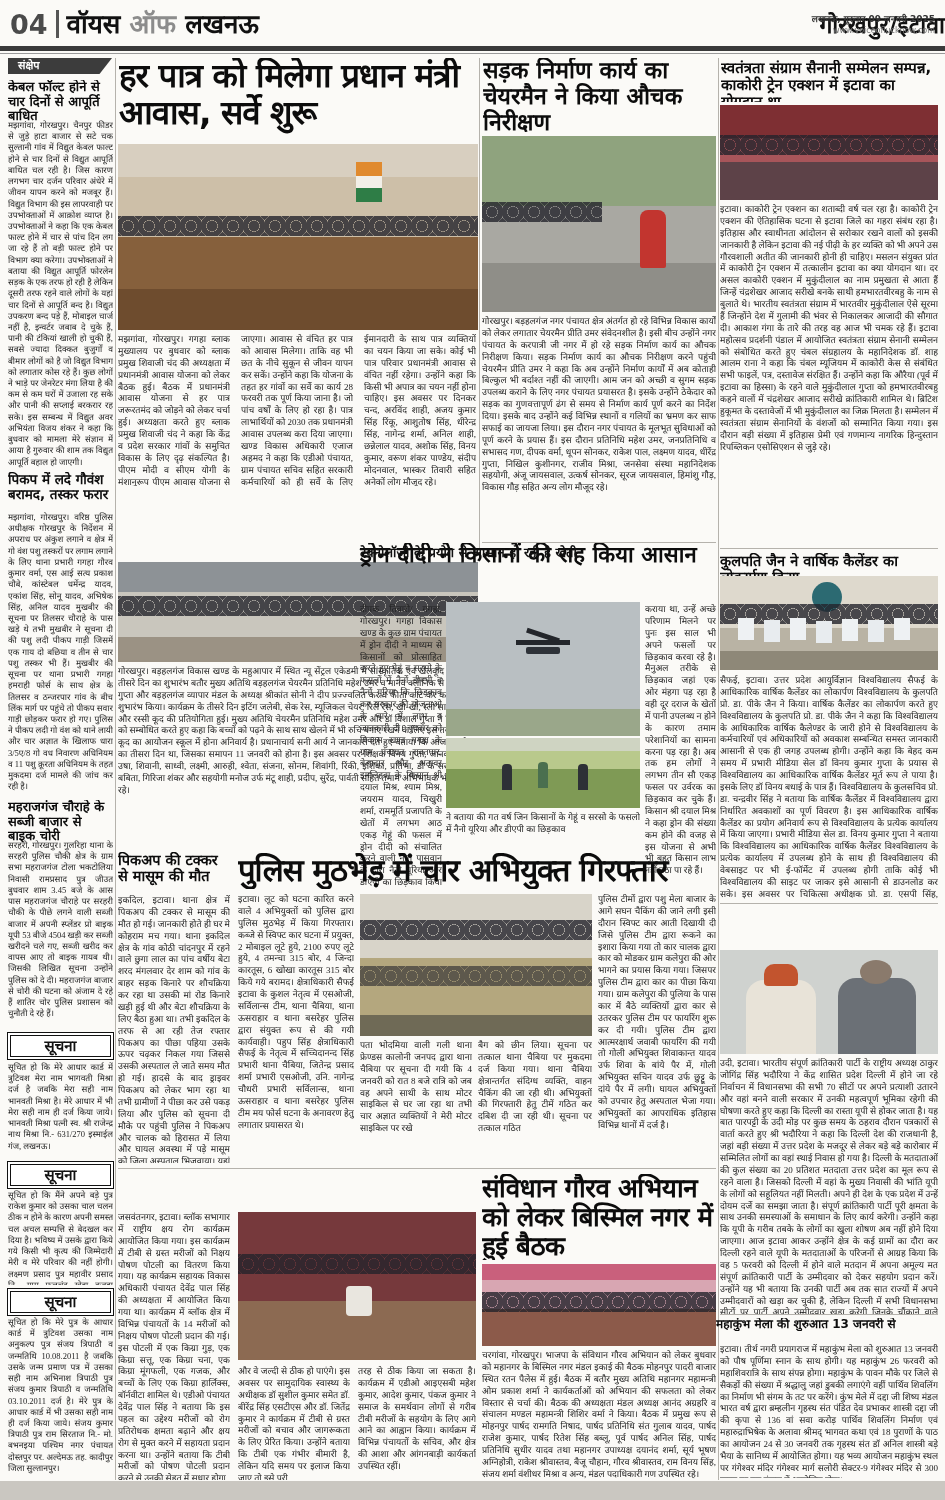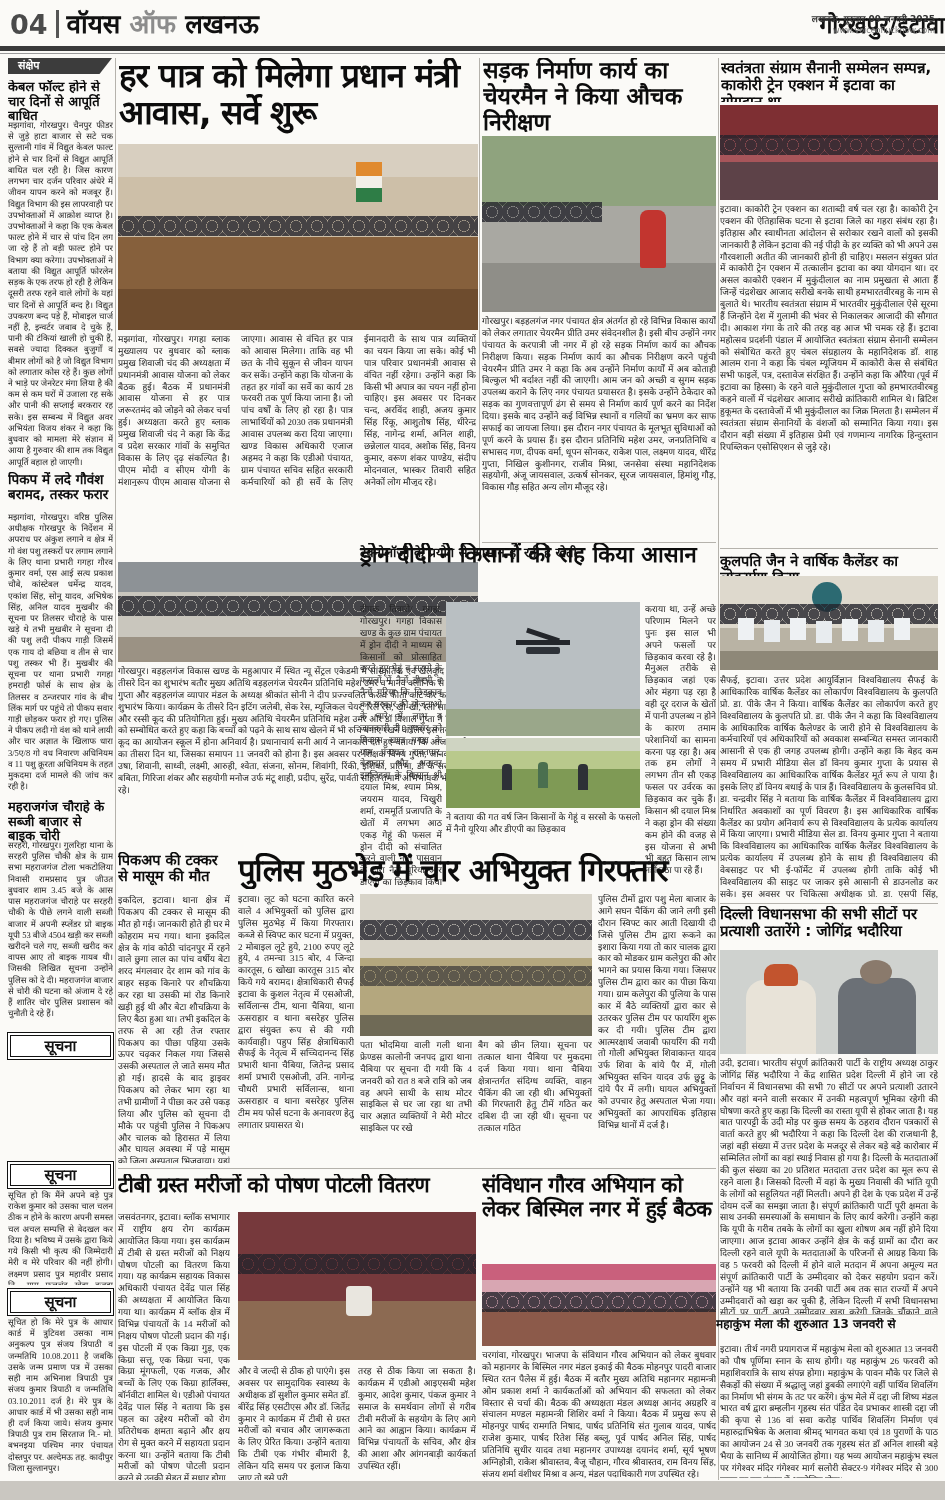--- a/index.html
+++ b/index.html
@@ -87,20 +87,21 @@
   <div class="abs hl" style="left:8px;top:80px;width:105px;font-size:13px;">केबल फॉल्ट होने से चार दिनों से आपूर्ति बाधित</div>
   <div class="abs txt sm" style="left:8px;top:120px;width:105px;height:348px;">मझगांवा, गोरखपुर। चैनपुर फीडर से जुड़े हाटा बाजार से सटे चक सुल्तानी गांव में विद्युत केबल फाल्ट होने से चार दिनों से विद्युत आपूर्ति बाधित चल रही है। जिस कारण लगभग चार दर्जन परिवार अंधेरे में जीवन यापन करने को मजबूर हैं। विद्युत विभाग की इस लापरवाही पर उपभोक्ताओं में आक्रोश व्याप्त है। उपभोक्ताओं ने कहा कि एक केबल फाल्ट होने में चार से पांच दिन लग जा रहे हैं तो बड़ी फाल्ट होने पर विभाग क्या करेगा। उपभोक्ताओं ने बताया की विद्युत आपूर्ति फोरलेन सड़क के एक तरफ हो रही है लेकिन दूसरी तरफ रहने वाले लोगों के यहां चार दिनों से आपूर्ति बन्द है। विद्युत उपकरण बन्द पड़े हैं, मोबाइल चार्ज नहीं है, इन्वर्टर जबाब दे चुके हैं, पानी की टंकियां खाली हो चुकी हैं, सबसे ज्यादा दिक्कत बुजुर्गों व बीमार लोगों को है जो विद्युत विभाग को लगातार कोस रहे हैं। कुछ लोगों ने भाड़े पर जेनरेटर मंगा लिया है की कम से कम घरों में उजाला रह सके और पानी की सप्लाई बरकरार रह सके। इस सम्बन्ध में विद्युत अवर अभियंता विजय शंकर ने कहा कि बुधवार को मामला मेरे संज्ञान में आया है गुरुवार की शाम तक विद्युत आपूर्ति बहाल हो जाएगी।</div>
 
   <div class="abs hl" style="left:8px;top:472px;width:105px;font-size:13.5px;">पिकप में लदे गौवंश बरामद, तस्कर फरार</div>
   <div class="abs txt sm" style="left:8px;top:512px;width:105px;height:283px;">मझगांवा, गोरखपुर। वरिष्ठ पुलिस अधीक्षक गोरखपुर के निर्देशन में अपराध पर अंकुश लगाने व क्षेत्र में गो वंश पशु तस्करों पर लगाम लगाने के लिए थाना प्रभारी गगहा गौरव कुमार वर्मा, एस आई सत्य प्रकाश चौबे, कांस्टेबल धर्मेन्द्र यादव, एकांश सिंह, सोनू यादव, अभिषेक सिंह, अनिल यादव मुखबीर की सूचना पर तिलसर चौराहे के पास खड़े थे तभी मुखबीर ने सूचना दी की पशु लदी पीकप गाड़ी जिसमें एक गाय दो बछिया व तीन से चार पशु तस्कर भी हैं। मुखबीर की सूचना पर थाना प्रभारी गगहा हमराही फोर्स के साथ क्षेत्र के तिलसर व ठन्जरपार गांव के बीच लिंक मार्ग पर पहुंचे तो पीकप सवार गाड़ी छोड़कर फरार हो गए। पुलिस ने पीकप लदी गो वंश को थाने लायी और चार अज्ञात के खिलाफ धारा 3/5ए/8 गो वध निवारण अधिनियम व 11 पशु क्रूरता अधिनियम के तहत मुकदमा दर्ज मामले की जांच कर रही है।</div>
 
   <div class="abs hl" style="left:8px;top:800px;width:105px;font-size:13px;">महराजगंज चौराहे के सब्जी बाजार से बाइक चोरी</div>
   <div class="abs txt sm" style="left:8px;top:840px;width:105px;height:185px;">सरहरी, गोरखपुर। गुलरिहा थाना के सरहरी पुलिस चौकी क्षेत्र के ग्राम सभा महराजगंज टोला भकटोलिया निवासी रामप्रसाद पुत्र जीउत बुधवार शाम 3.45 बजे के आस पास महराजगंज चौराहे पर सरहरी चौकी के पीछे लगने वाली सब्जी बाजार में अपनी स्प्लेंडर प्रो बाइक यूपी 53 बीजे 4504 खड़ी कर सब्जी खरीदने चले गए, सब्जी खरीद कर वापस आए तो बाइक गायब थी। जिसकी लिखित सूचना उन्होंने पुलिस को दे दी। महराजगंज बाजार से चोरी की घटना को अंजाम दे रहे हैं शातिर चोर पुलिस प्रशासन को चुनौती दे रहे हैं।</div>
 
   <div class="abs noticebox" style="left:10px;top:1035px;width:99px;">सूचना</div>
+  <div class="abs txt sm" style="left:8px;top:1062px;width:105px;height:96px;">सूचित हो कि मेरे आधार कार्ड में त्रुटिवश मेरा नाम भागवती मिश्रा दर्ज है जबकि मेरा सही नाम भानवती मिश्रा है। मेरे आधार में भी मेरा सही नाम ही दर्ज किया जाये। भानवती मिश्रा पत्नी स्व. श्री राजेन्द्र नाथ मिश्रा नि.- 631/270 इस्माईल गंज, लखनऊ।</div>
 
   <div class="abs noticebox" style="left:10px;top:1164px;width:99px;">सूचना</div>
   <div class="abs txt sm" style="left:8px;top:1190px;width:105px;height:95px;">सूचित हो कि मैंने अपने बड़े पुत्र राकेश कुमार को उसका चाल चलन ठीक न होने के कारण अपनी समस्त चल अचल सम्पत्ति से बेदखल कर दिया है। भविष्य में उसके द्वारा किये गये किसी भी कृत्य की जिम्मेदारी मेरी व मेरे परिवार की नहीं होगी। लक्ष्मण प्रसाद पुत्र महावीर प्रसाद नि.- ग्राम फूलचंद खेड़ा बजहा माधोपुर परगना व तहसील मलिहाबाद जनपद लखनऊ।</div>
 
   <div class="abs noticebox" style="left:10px;top:1291px;width:99px;">सूचना</div>
   <div class="abs txt sm" style="left:8px;top:1317px;width:105px;height:162px;">सूचित हो कि मेरे पुत्र के आधार कार्ड में त्रुटिवश उसका नाम अनुकल्प पुत्र संजय त्रिपाठी व जन्मतिथि 10.08.2011 है जबकि उसके जन्म प्रमाण पत्र में उसका सही नाम अभिनाश त्रिपाठी पुत्र संजय कुमार त्रिपाठी व जन्मतिथि 03.10.2011 दर्ज है। मेरे पुत्र के आधार कार्ड में भी उसका सही नाम ही दर्ज किया जाये। संजय कुमार त्रिपाठी पुत्र राम सिरताज नि.- मो. बभनइया पश्चिम नगर पंचायत दोस्तपुर पर. अल्देमऊ तह. कादीपुर जिला सुल्तानपुर।</div>
 
   <div class="abs hl" style="left:119px;top:58px;width:358px;height:82px;font-size:33px;letter-spacing:-1px;">हर पात्र को मिलेगा प्रधान मंत्री आवास, सर्वे शुरू</div>
   <div class="abs photo ph-meeting" style="left:118px;top:144px;width:360px;height:186px;">
     <div class="flag" style="left:238px;top:18px;"></div>
@@ -156,39 +157,37 @@
   <div class="abs hl" style="left:238px;top:853px;width:478px;height:36px;font-size:31px;letter-spacing:-1px;">पुलिस मुठभेड़ में  चार अभियुक्त गिरफ्तार</div>
   <div class="abs txt" style="left:238px;top:894px;width:116px;height:272px;">इटावा। लूट को घटना कारित करने वाले 4 अभियुक्तों को पुलिस द्वारा पुलिस मुठभेड़ में किया गिरफ्तार। कब्जे से स्विफ्ट कार घटना में प्रयुक्त, 2 मोबाइल लूटे हुये, 2100 रुपए लूटे हुये, 4 तमन्चा 315 बोर, 4 जिन्दा कारतूस, 6 खोखा कारतूस 315 बोर किये गये बरामद। क्षेत्राधिकारी सैफई इटावा के कुशल नेतृत्व में एसओजी, सर्विलान्स टीम, थाना चैबिया, थाना ऊसराहार व थाना बसरेहर पुलिस द्वारा संयुक्त रूप से की गयी कार्यवाही। पहुप सिंह क्षेत्राधिकारी सैफई के नेतृत्व में सच्चिदानन्द सिंह प्रभारी थाना चैबिया, जितेन्द्र प्रसाद शर्मा प्रभारी एसओजी, उनि. नागेन्द्र चौधरी प्रभारी सर्विलान्स, थाना ऊसराहार व थाना बसरेहर पुलिस टीम मय फोर्स घटना के अनावरण हेतु लगातार प्रयासरत थे।</div>
   <div class="abs photo ph-police" style="left:360px;top:894px;width:232px;height:142px;">
     <div class="heads" style="top:26px;"></div>
     <div class="heads" style="top:72px;opacity:.6;"></div>
   </div>
   <div class="abs txt" style="left:360px;top:1040px;width:112px;height:126px;">पता भोदमिया वाली गली थाना फ्रेण्डस कालोनी जनपद द्वारा थाना चैबिया पर सूचना दी गयी कि 4 जनवरी को रात 8 बजे रात्रि को जब वह अपने साथी के साथ मोटर साइकिल से घर जा रहा था तभी चार अज्ञात व्यक्तियों ने मेरी मोटर साइकिल पर रखे</div>
   <div class="abs txt" style="left:478px;top:1040px;width:114px;height:126px;">बैग को छीन लिया। सूचना पर तत्काल थाना चैबिया पर मुकदमा दर्ज किया गया। थाना चैबिया क्षेत्रान्तर्गत संदिग्ध व्यक्ति, वाहन चैकिंग की जा रही थी। अभियुक्तों की गिरफ्तारी हेतु टीमें गठित कर दबिश दी जा रही थी। सूचना पर तत्काल गठित</div>
   <div class="abs txt" style="left:598px;top:894px;width:118px;height:272px;">पुलिस टीमों द्वारा पशु मेला बाजार के आगे सघन चैकिंग की जाने लगी इसी दौरान स्विफ्ट कार आती दिखायी दी जिसे पुलिस टीम द्वारा रूकने का इशारा किया गया तो कार चालक द्वारा कार को मोडकर ग्राम कलेपुरा की ओर भागने का प्रयास किया गया। जिसपर पुलिस टीम द्वारा कार का पीछा किया गया। ग्राम कलेपुरा की पुलिया के पास कार में बैठे व्यक्तियों द्वारा कार से उतरकर पुलिस टीम पर फायरिंग शुरू कर दी गयी। पुलिस टीम द्वारा आत्मरक्षार्थ जवाबी फायरिंग की गयी तो गोली अभियुक्त शिवाकान्त यादव उर्फ शिवा के बांये पैर में, गोली अभियुक्त सचिन यादव उर्फ छुट्टू के दांये पैर में लगी। घायल अभियुक्तों को उपचार हेतु अस्पताल भेजा गया। अभियुक्तों का आपराधिक इतिहास विभिन्न थानों में दर्ज है।</div>
 
-  <div class="abs hl" style="left:720px;top:906px;width:218px;height:40px;font-size:15px;">दिल्ली विधानसभा की सभी सीटों पर प्रत्याशी उतारेंगे : जोगिंद्र भदौरिया</div>
   <div class="abs photo ph-two" style="left:720px;top:950px;width:218px;height:104px;">
     <div class="man1" style="left:26px;top:30px;"></div>
     <div class="man2" style="left:118px;top:28px;"></div>
   </div>
   <div class="abs txt" style="left:720px;top:1058px;width:218px;height:256px;">उदी, इटावा। भारतीय संपूर्ण क्रांतिकारी पार्टी के राष्ट्रीय अध्यक्ष ठाकुर जोगिंद्र सिंह भदौरिया ने केंद्र शासित प्रदेश दिल्ली में होने जा रहे निर्वाचन में विधानसभा की सभी 70 सीटों पर अपने प्रत्याशी उतारने और वहां बनने वाली सरकार में उनकी महत्वपूर्ण भूमिका रहेगी की घोषणा करते हुए कहा कि दिल्ली का रास्ता यूपी से होकर जाता है। यह बात पारपट्टी के उदी मोड़ पर कुछ समय के ठहराव दौरान पत्रकारों से वार्ता करते हुए श्री भदौरिया ने कहा कि दिल्ली देश की राजधानी है, जहां बड़ी संख्या में उत्तर प्रदेश के मजदूर से लेकर बड़े बड़े कारोबार में सम्मिलित लोगों का वहां स्थाई निवास हो गया है। दिल्ली के मतदाताओं की कुल संख्या का 20 प्रतिशत मतदाता उत्तर प्रदेश का मूल रूप से रहने वाला है। जिसको दिल्ली में वहां के मुख्य निवासी की भांति यूपी के लोगों को सहूलियत नहीं मिलती। अपने ही देश के एक प्रदेश में उन्हें दोयम दर्जे का समझा जाता है। संपूर्ण क्रांतिकारी पार्टी पूरी क्षमता के साथ उनकी समस्याओं के समाधान के लिए कार्य करेगी। उन्होंने कहा कि यूपी के गरीब तबके के लोगों का खुला शोषण अब नहीं होने दिया जाएगा। आज इटावा आकर उन्होंने क्षेत्र के कई ग्रामों का दौरा कर दिल्ली रहने वाले यूपी के मतदाताओं के परिजनों से आग्रह किया कि वह 5 फरवरी को दिल्ली में होने वाले मतदान में अपना अमूल्य मत संपूर्ण क्रांतिकारी पार्टी के उम्मीदवार को देकर सहयोग प्रदान करें। उन्होंने यह भी बताया कि उनकी पार्टी अब तक सात राज्यों में अपने उम्मीदवारों को खड़ा कर चुकी है, लेकिन दिल्ली में सभी विधानसभा सीटों पर पार्टी अपने उम्मीदवार खड़ा करेगी जिनके चौंकाने वाले परिणाम नजर आयेंगे। एक प्रश्न के जवाब में उन्होंने कहा कि वह अपने मिशन और पार्टी के सिद्धांत को आगे बढ़ाकर अंतिम पायदान के लोगों के विकास के लिए काम करेगी।</div>
 
   <div class="abs hl" style="left:716px;top:1318px;width:218px;font-size:12px;">महाकुंभ मेला की शुरुआत 13 जनवरी से</div>
   <div class="abs txt" style="left:720px;top:1344px;width:218px;height:134px;">इटावा। तीर्थ नगरी प्रयागराज में महाकुंभ मेला को शुरुआत 13 जनवरी को पौष पूर्णिमा स्नान के साथ होगी। यह महाकुंभ 26 फरवरी को महाशिवरात्रि के साथ संपन्न होगा। महाकुंभ के पावन मौके पर जिले से सैकड़ों की संख्या में श्रद्धालु जहां डुबकी लगाएंगे वहीं पार्थिव शिवलिंग का निर्माण भी संगम के तट पर करेंगे। कुंभ मेले में दद्दा जी शिष्य मंडल भारत वर्ष द्वारा ब्रम्हलीन गृहस्थ संत पंडित देव प्रभाकर शास्त्री दद्दा जी की कृपा से 136 वां सवा करोड़ पार्थिव शिवलिंग निर्माण एवं महारुद्राभिषेक के अलावा श्रीमद् भागवत कथा एवं 18 पुराणों के पाठ का आयोजन 24 से 30 जनवरी तक गृहस्थ संत डॉ अनिल शास्त्री बड़े भैया के सानिध्य में आयोजित होगा। यह भव्य आयोजन महाकुंभ स्थल पर गंगेश्वर मंदिर गंगेश्वर मार्ग सलोरी सेक्टर-9 गंगेश्वर मंदिर से 300 कदम पर यज्ञ पंडाल में आयोजित होगा।</div>
 
-  <div class="abs hl" style="left:118px;top:1174px;width:358px;font-size:21px;letter-spacing:-0.5px;">टीबी ग्रस्त मरीजों को पोषण पोटली वितरण</div>
   <div class="abs txt" style="left:118px;top:1212px;width:112px;height:268px;">जसवंतनगर, इटावा। ब्लॉक सभागार में राष्ट्रीय क्षय रोग कार्यक्रम आयोजित किया गया। इस कार्यक्रम में टीबी से ग्रस्त मरीजों को निक्षय पोषण पोटली का वितरण किया गया। यह कार्यक्रम सहायक विकास अधिकारी पंचायत देवेंद्र पाल सिंह की अध्यक्षता में आयोजित किया गया था। कार्यक्रम में ब्लॉक क्षेत्र में विभिन्न पंचायतों के 14 मरीजों को निक्षय पोषण पोटली प्रदान की गई। इस पोटली में एक किग्रा गुड़, एक किग्रा सत्तू, एक किग्रा चना, एक किग्रा मूंगफली, एक गजक, और बच्चों के लिए एक किग्रा हार्लिक्स, बॉर्नवीटा शामिल थे। एडीओ पंचायत देवेंद्र पाल सिंह ने बताया कि इस पहल का उद्देश्य मरीजों को रोग प्रतिरोधक क्षमता बढ़ाने और क्षय रोग से मुक्त करने में सहायता प्रदान करना था। उन्होंने बताया कि टीबी मरीजों को पोषण पोटली प्रदान करने से उनकी सेहत में सुधार होगा</div>
   <div class="abs photo ph-tb" style="left:238px;top:1212px;width:238px;height:148px;">
     <div class="heads" style="top:42px;"></div>
     <div style="position:absolute;left:108px;top:74px;width:26px;height:30px;background:#e9e6df;border-radius:4px;"></div>
   </div>
   <div class="abs txt" style="left:238px;top:1366px;width:112px;height:114px;">और वे जल्दी से ठीक हो पाएंगे। इस अवसर पर सामुदायिक स्वास्थ्य के अधीक्षक डॉ सुशील कुमार समेत डॉ. बीरेंद्र सिंह एसटीएस और डॉ. जितेंद्र कुमार ने कार्यक्रम में टीबी से ग्रस्त मरीजों को बचाव और जागरूकता के लिए प्रेरित किया। उन्होंने बताया कि टीबी एक गंभीर बीमारी है, लेकिन यदि समय पर इलाज किया जाए तो इसे पूरी</div>
   <div class="abs txt" style="left:358px;top:1366px;width:118px;height:114px;">तरह से ठीक किया जा सकता है। कार्यक्रम में एडीओ आइएसबी महेश कुमार, आदेश कुमार, पंकज कुमार ने समाज के समर्थवान लोगों से गरीब टीबी मरीजों के सहयोग के लिए आगे आने का आह्वान किया। कार्यक्रम में विभिन्न पंचायतों के सचिव, और क्षेत्र की आशा और आंगनबाड़ी कार्यकर्ता उपस्थित रहीं।</div>
 
-  <div class="abs hl" style="left:482px;top:1174px;width:234px;height:86px;font-size:21px;letter-spacing:-0.5px;">संविधान गौरव अभियान को लेकर बिस्मिल नगर में हुई बैठक</div>
+  <div class="abs hl" style="left:482px;top:1174px;width:234px;height:86px;font-size:26px;letter-spacing:-0.5px;">संविधान गौरव अभियान को लेकर बिस्मिल नगर में हुई बैठक</div>
   <div class="abs photo ph-pink" style="left:482px;top:1264px;width:234px;height:82px;">
     <div class="heads" style="top:28px;"></div>
   </div>
   <div class="abs txt" style="left:482px;top:1350px;width:234px;height:130px;">चरगांवा, गोरखपुर। भाजपा के संविधान गौरव अभियान को लेकर बुधवार को महानगर के बिस्मिल नगर मंडल इकाई की बैठक मोहनपुर पादरी बाजार स्थित रतन पैलेस में हुई। बैठक में बतौर मुख्य अतिथि महानगर महामन्त्री ओम प्रकाश शर्मा ने कार्यकर्ताओं को अभियान की सफलता को लेकर विस्तार से चर्चा की। बैठक की अध्यक्षता मंडल अध्यक्ष आनंद अग्रहरि व संचालन मण्डल महामन्त्री शिशिर वर्मा ने किया। बैठक में प्रमुख रूप से मोहनपुर पार्षद रामगति निषाद, पार्षद प्रतिनिधि संत गुलाब यादव, पार्षद राजेश कुमार, पार्षद रितेश सिंह बब्लू, पूर्व पार्षद अनिल सिंह, पार्षद प्रतिनिधि सुधीर यादव तथा महानगर उपाध्यक्ष दयानंद शर्मा, सूर्य भूषण अग्निहोत्री, राकेश श्रीवास्तव, बैजू चौहान, गौरव श्रीवास्तव, राम विनय सिंह, संजय शर्मा वंशीधर मिश्रा व अन्य, मंडल पदाधिकारी गण उपस्थित रहे।</div>
 
   <div class="abs" id="footer-bar"></div>
 </div>
 
 </body></html>

